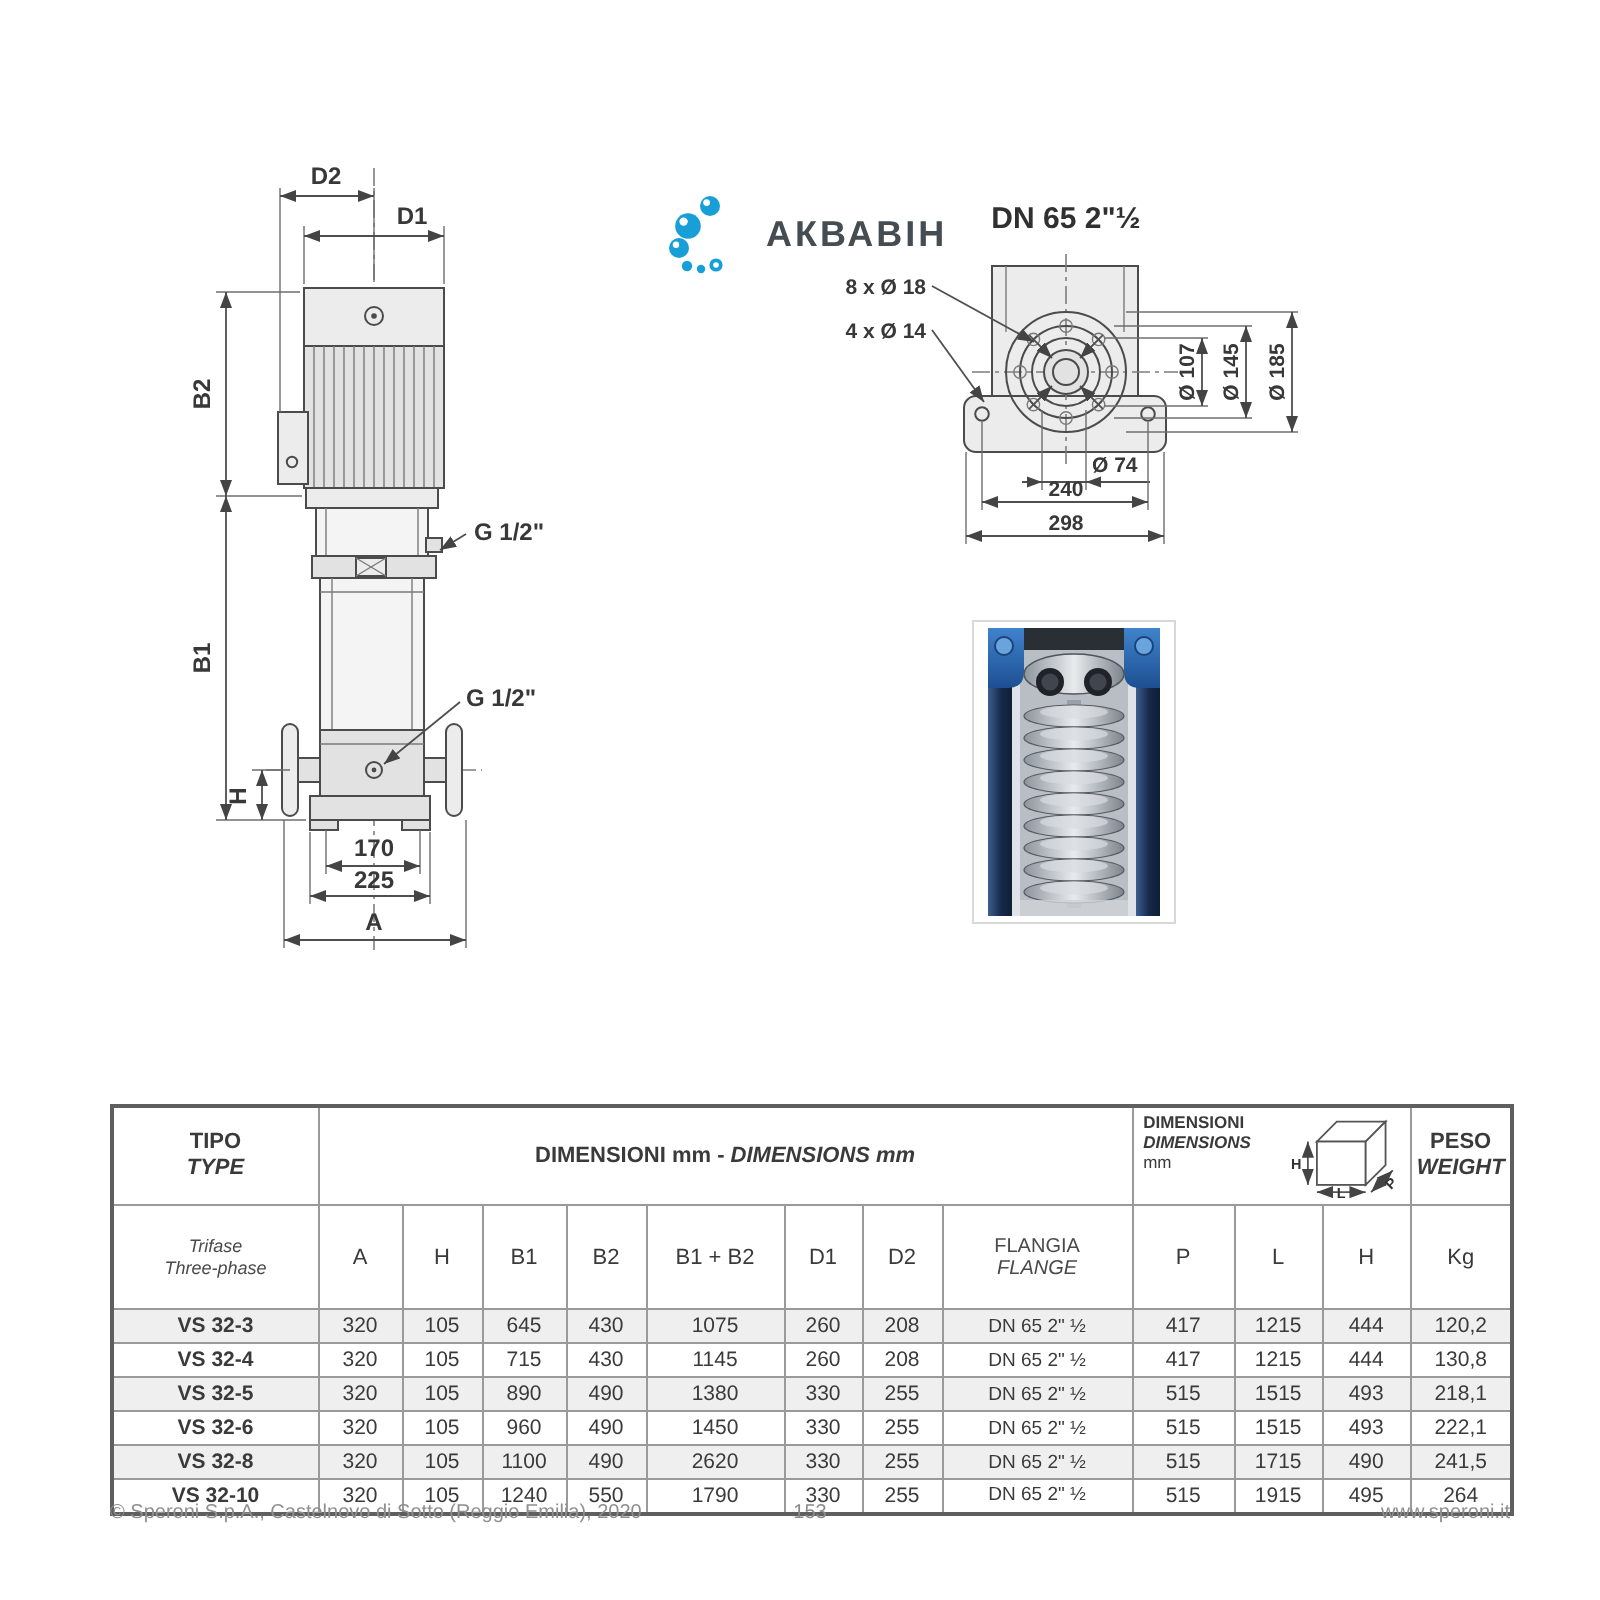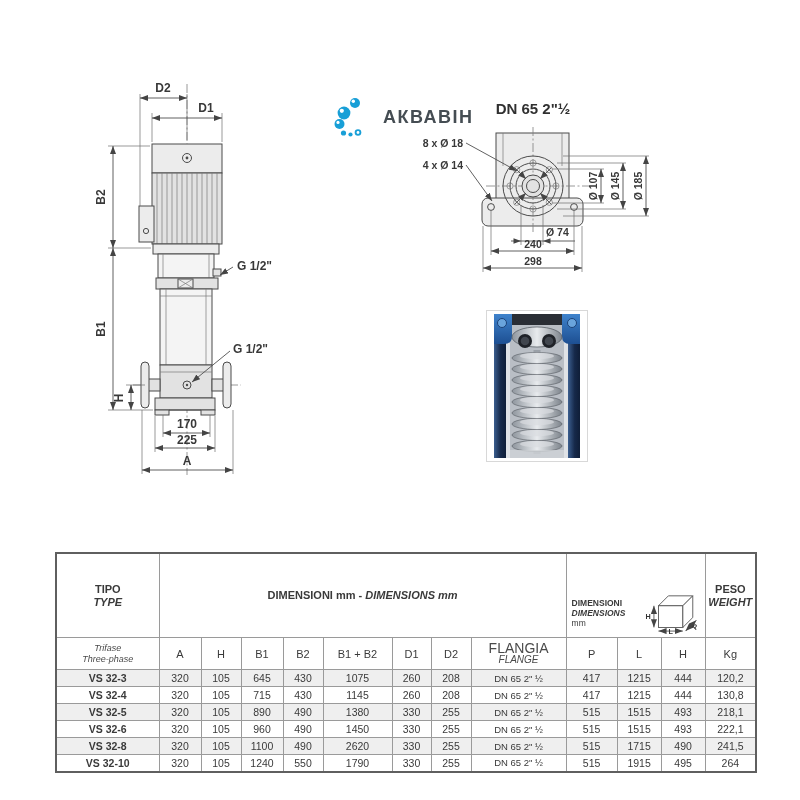--- a/index.html
+++ b/index.html
@@ -22,27 +22,27 @@
   svg .f3{fill:#f4f4f4;stroke:#4b4b4b;stroke-width:1;}
   svg .dl{font:bold 12px "Liberation Sans",sans-serif;fill:#383838;}
   svg .dl2{font:bold 10.5px "Liberation Sans",sans-serif;fill:#383838;}
   svg .ttl{font:bold 15px "Liberation Sans",sans-serif;fill:#303030;}
   
   .tbl-wrap{position:absolute;left:55px;top:552px;}
   table{border-collapse:collapse;table-layout:fixed;width:700px;background:#fff;}
   td{border:1px solid #9a9a9a;text-align:center;vertical-align:middle;padding:0 1px;
      font-size:10.5px;color:#3a3a3a;overflow:hidden;}
   table{border:2px solid #5f5f5f;}
-  tr.h1{height:46px;} tr.h2{height:32px;} tbody tr{height:17px;}
+  tr.h1{height:46px;} tr.h2{height:52px;} tbody tr{height:17px;}
   tbody tr.stripe{background:#efefef;}
   .b{font-weight:bold;} .i{font-style:italic;} .bi{font-weight:bold;font-style:italic;}
   .small{font-size:9px;color:#4a4a4a;line-height:11px;}
   .typecol{font-weight:bold;}
   .flcell{font-size:9.5px;}
-  .boxcell-inner{display:flex;align-items:center;justify-content:space-between;padding:2px 4px;margin-top:35px;}
+  .boxcell-inner{display:flex;justify-content:space-between;padding:2px 4px;}
   .boxtxt{text-align:left;font-size:8.5px;line-height:10px;}
   .pesocell{font-size:11px;line-height:13px;margin-top:40px;}
   .hdr2{font-size:11px;}
   .hdr1{font-size:11px;line-height:13px;}
   
   .footer{position:absolute;left:55px;top:751px;width:700px;height:14px;
           font-size:10px;color:#8f8f8f;}
   .footer .l{position:absolute;left:0;top:0;}
   .footer .c{position:absolute;left:50%;transform:translateX(-50%);top:0;color:#8a8a8a;}
   .footer .r{position:absolute;right:0;top:0;}
@@ -401,21 +401,21 @@
             <div class="i small">Three-phase</div>
           </td>
           <td class="hdr2">A</td>
           <td class="hdr2">H</td>
           <td class="hdr2">B1</td>
           <td class="hdr2">B2</td>
           <td class="hdr2">B1 + B2</td>
           <td class="hdr2">D1</td>
           <td class="hdr2">D2</td>
           <td>
-            <div class="small" style="font-size:14px">FLANGIA</div>
+            <div class="small" style="font-size:10px">FLANGIA</div>
             <div class="i small" style="font-size:10px">FLANGE</div>
           </td>
           <td class="hdr2">P</td>
           <td class="hdr2">L</td>
           <td class="hdr2">H</td>
           <td class="hdr2">Kg</td>
         </tr>
       </thead>
       <tbody>
         <tr class="stripe">
@@ -505,14 +505,19 @@
           <td class="flcell">DN 65 2" ½</td>
           <td>515</td>
           <td>1915</td>
           <td>495</td>
           <td>264</td>
         </tr>
       </tbody>
     </table>
   </div>
 
+  <div class="footer">
+    <span class="l">© Speroni S.p.A., Castelnovo di Sotto (Reggio Emilia), 2020</span>
+    <span class="c">153</span>
+    <span class="r">www.speroni.it</span>
+  </div>
 
 </div>
 
 </body></html>

